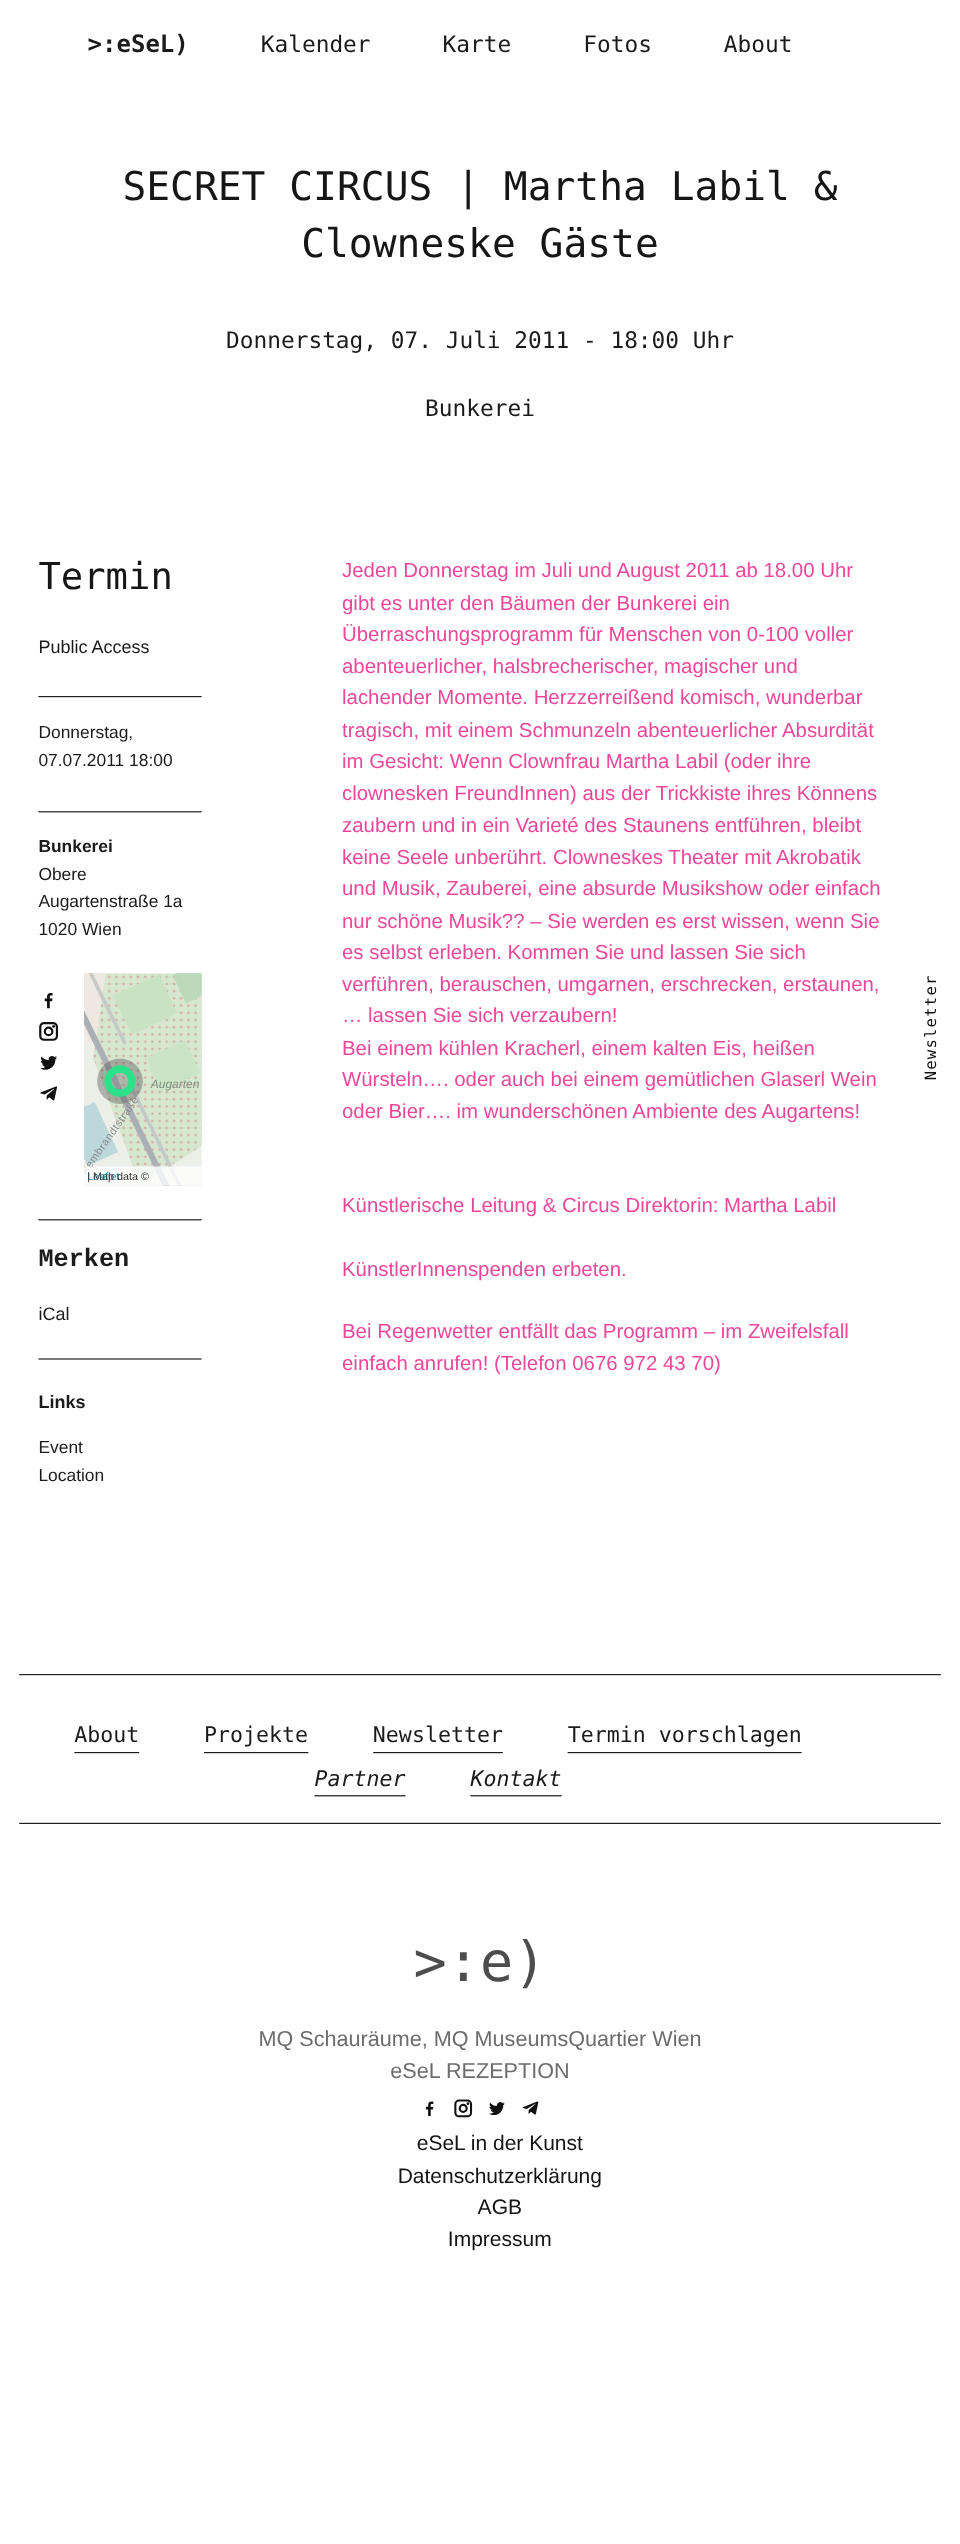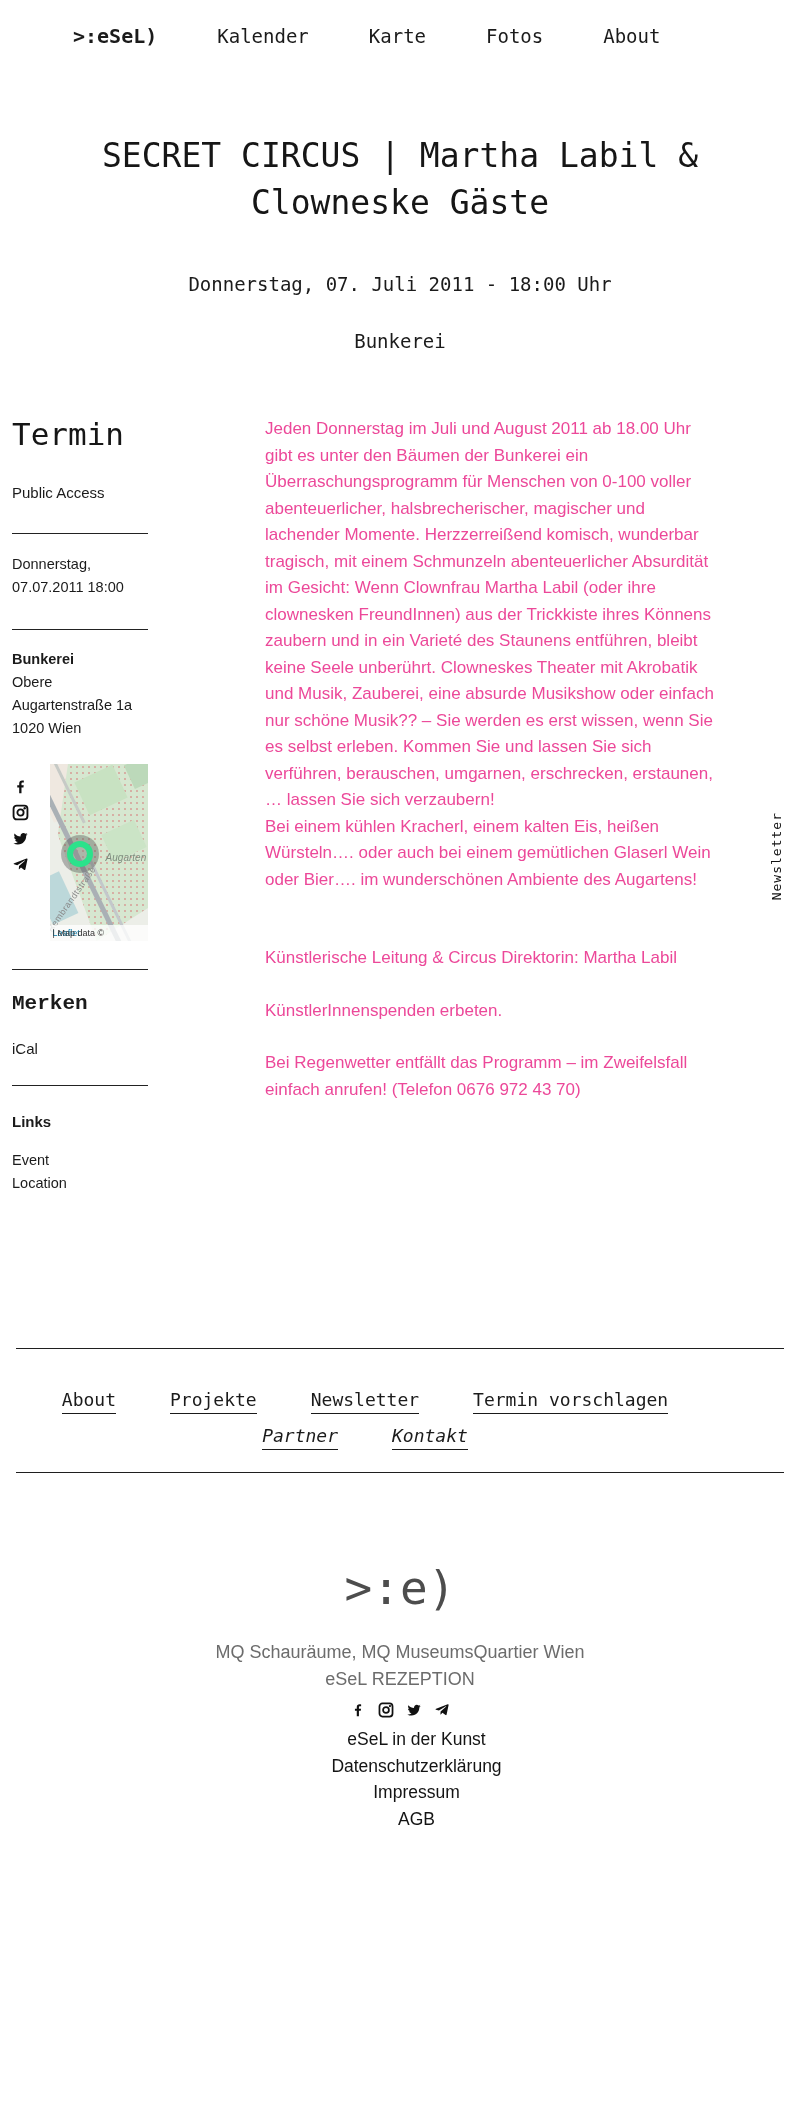--- a/index.html
+++ b/index.html
@@ -15,21 +15,21 @@
 
   
   .hero{text-align:center;margin-top:84px;}
   .hero h1{font-family:"DejaVu Sans Mono","Liberation Mono",monospace;font-weight:normal;
            font-size:33px;line-height:47px;margin:0;color:#161616;}
   .hero .datetime{font-family:"DejaVu Sans Mono",monospace;font-size:19px;margin-top:47px;}
   .hero .venue{font-family:"DejaVu Sans Mono",monospace;font-size:19px;margin-top:35px;}
 
   
   .main{display:grid;grid-template-columns:136px 455px;column-gap:117px;
-        padding-left:12px;margin-top:64px;min-height:790px;}
+        padding-left:32px;margin-top:111px;min-height:790px;}
 
   
   .side{font-size:14.5px;line-height:23px;}
   .side h2{font-family:"DejaVu Sans Mono",monospace;font-weight:normal;font-size:31px;
            line-height:37px;margin:0;color:#161616;}
   .side .access{margin-top:28px;font-size:15px;}
   .side hr{border:none;border-top:1px solid #222;margin:0;}
   .hr1{margin-top:29px !important;} .hr2{margin-top:30px !important;}
   .hr3{margin-top:28px !important;} .hr4{margin-top:25px !important;}
   .side .dateblock{margin-top:19px;}
@@ -248,16 +248,16 @@
     </span>
     <span class="icon">
       <svg viewBox="0 0 24 24" fill="currentColor">
           <path d="M21.9 4.6 18.9 18.8c-.2 1-.8 1.2-1.6.8l-4.6-3.4-2.2 2.1c-.2.2-.4.4-.9.4l.3-4.6L18.3 6.6c.4-.3-.1-.5-.6-.2L7.4 12.9l-4.4-1.4c-1-.3-1-1 .2-1.4L20.6 3.5c.8-.3 1.5.2 1.3 1.1z"></path>
         </svg>
     </span>
   </div>
   <div class="flinks">
     <div>eSeL in der Kunst</div>
     <div>Datenschutzerklärung</div>
+    <div>AGB</div>
     <div>Impressum</div>
-    <div>AGB</div>
   </div>
 </footer>
 
 </body></html>

